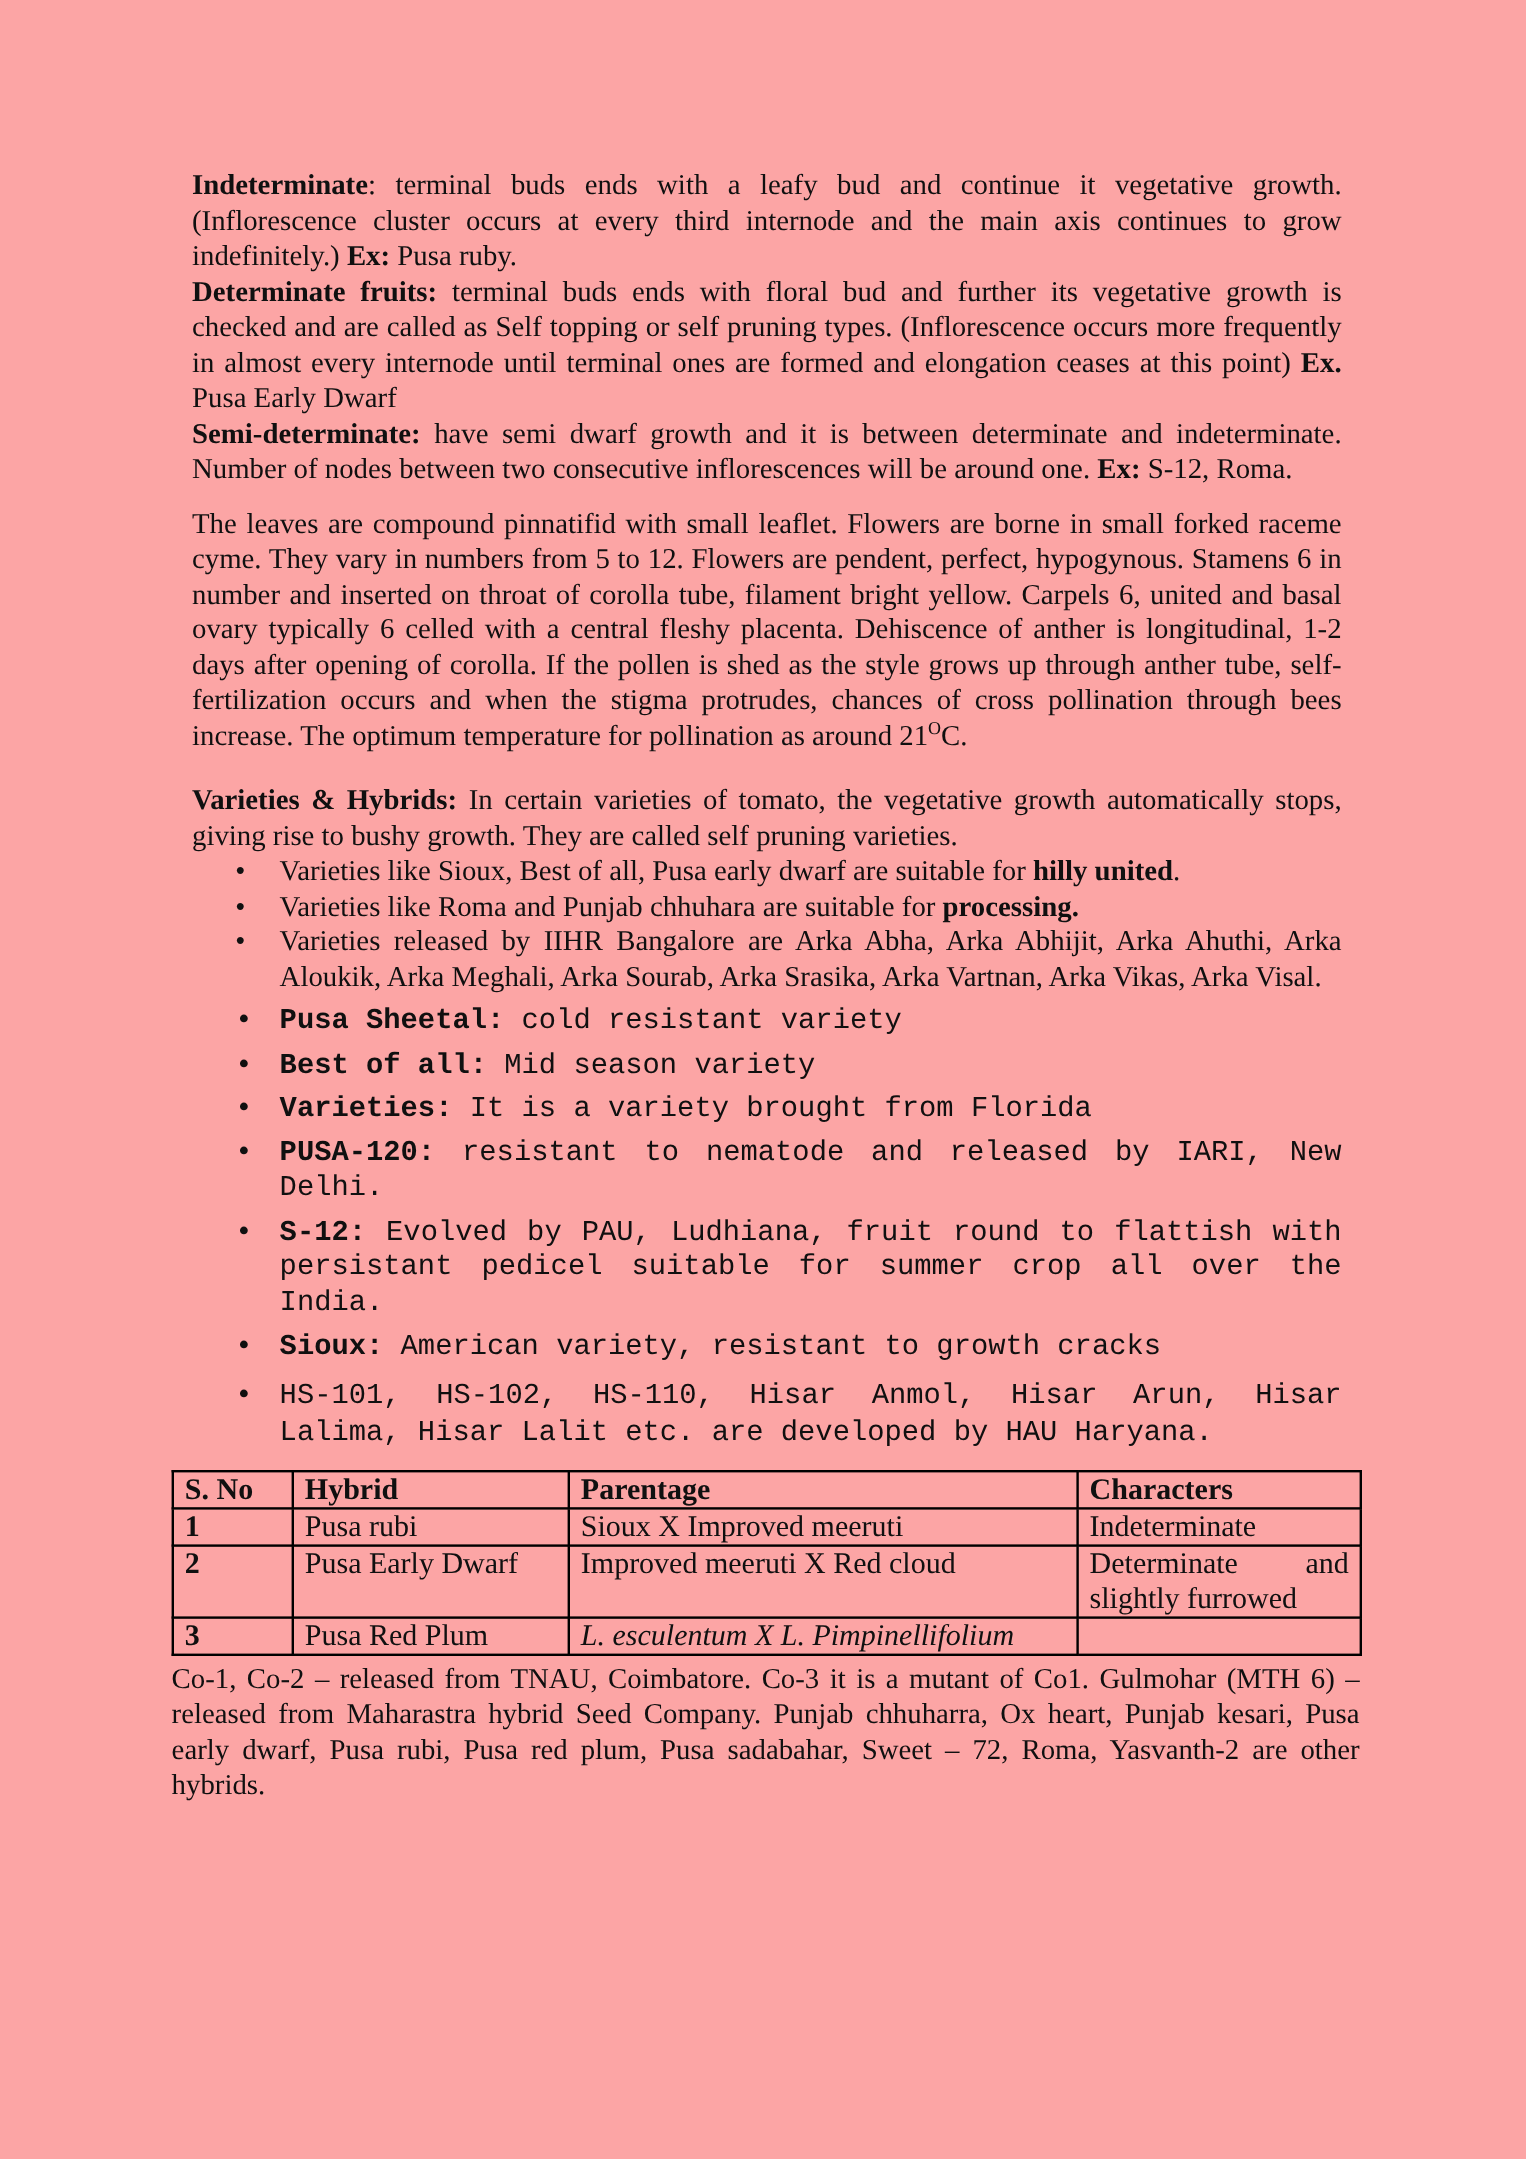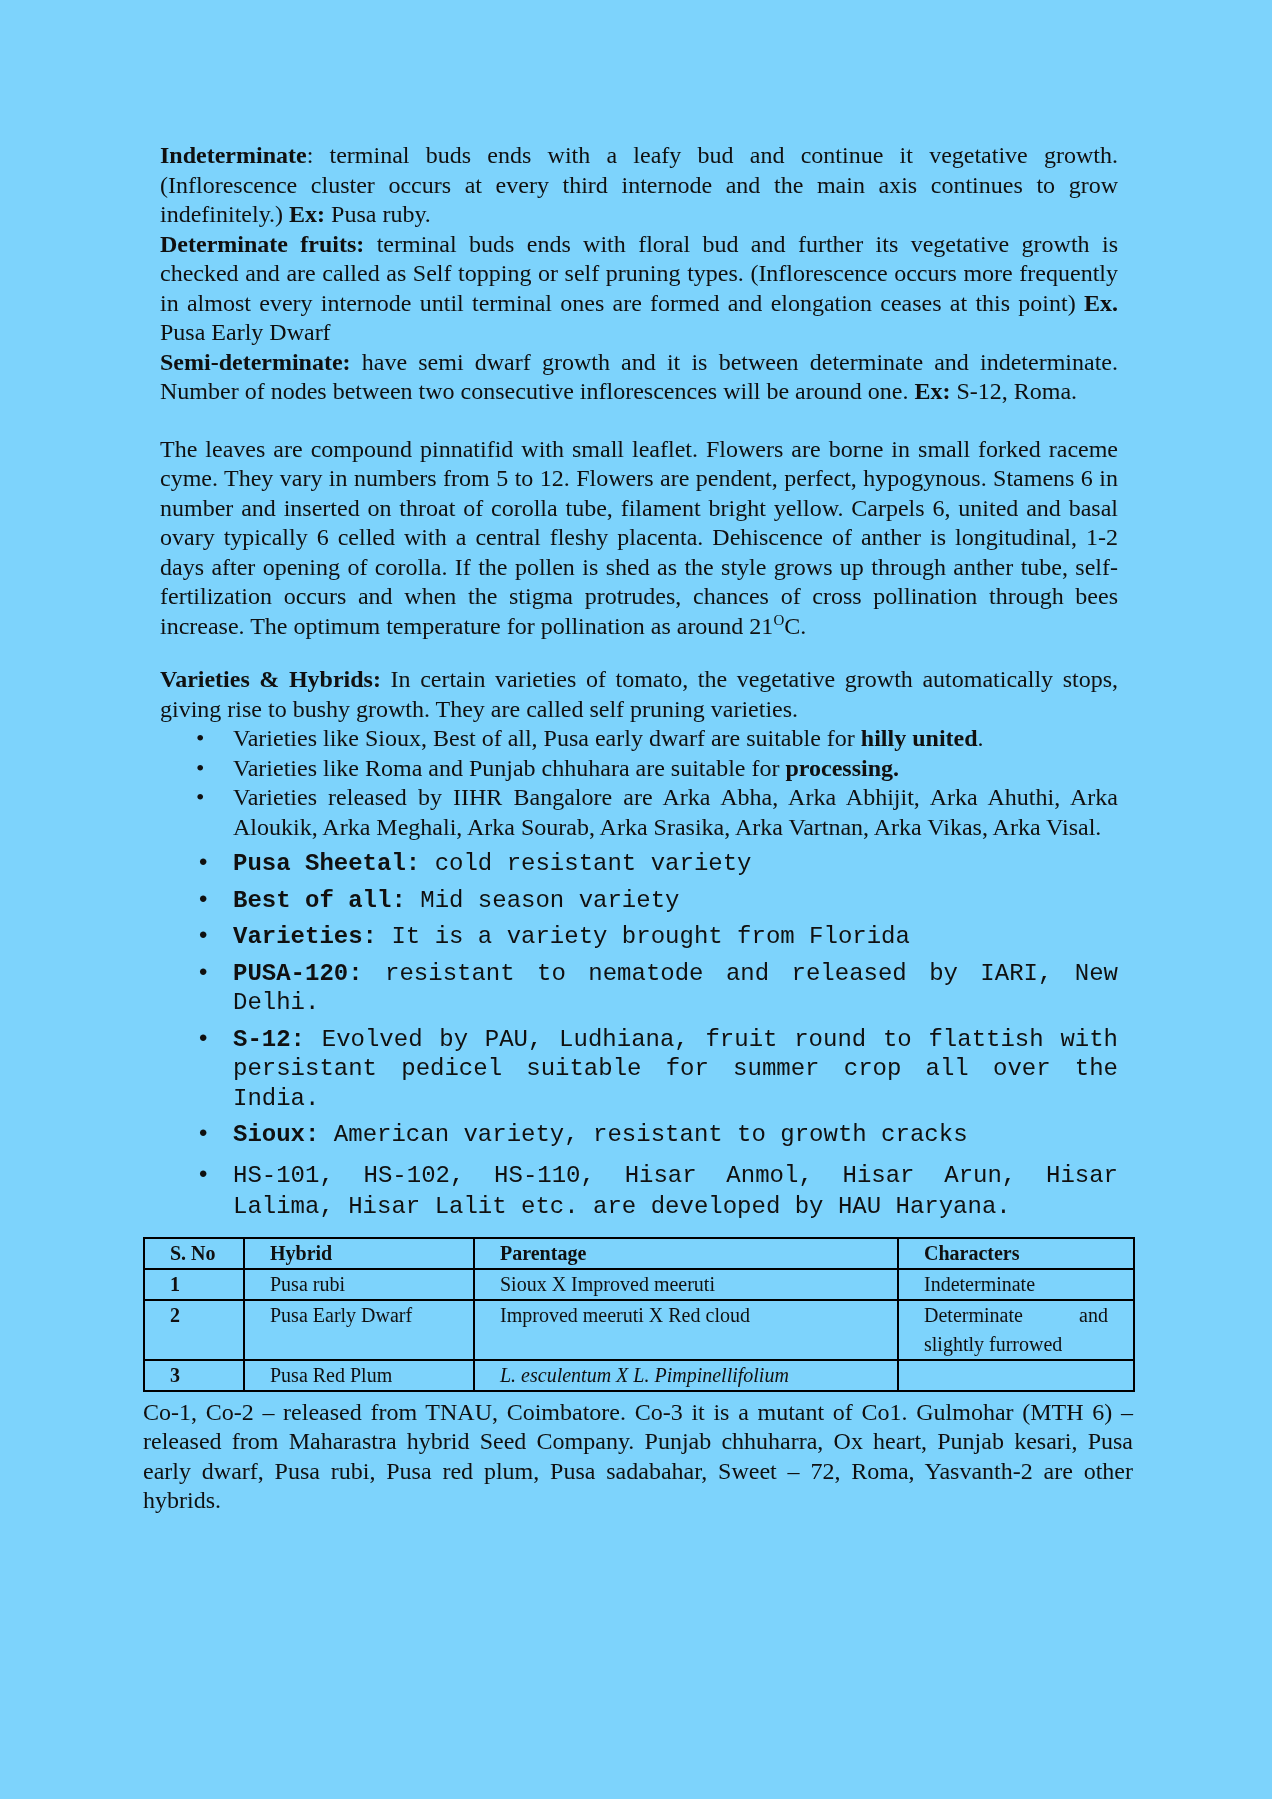--- a/index.html
+++ b/index.html
@@ -1,37 +1,37 @@
 <!DOCTYPE html>
 <html><head>
 <meta charset="utf-8">
 <style>
   html, body { margin:0; padding:0; background:#e8e8e8; }
   .page {
     position:relative;
     width:1272px;
     height:1799px;
-    background:#7dd3fc;
+    background:#fca5a5;
     font-family:"Liberation Serif", serif;
     color:#101010;
     overflow:hidden;
   }
   .content {
     position:absolute;
     left:160px;
     top:141px;
     width:958px;
     font-size:24px;
     line-height:29.5px;
   }
   p { margin:0; text-align:justify; }
   .b { font-weight:bold; }
   .it { font-style:italic; }
   sup { font-size:15px; line-height:0; vertical-align:super; }
-  .mt30 { margin-top:28px;font-family:Liberation Serif, serif; }
+  .mt30 { margin-top:16px;font-family:Liberation Serif, serif; }
   .mt24 { margin-top:24px; }
   ul.bullets { margin:0; padding:0; list-style:none; }
   ul.bullets li {
     position:relative;
     padding-left:73px;
     text-align:justify;
     line-height:29.5px;
   }
   ul.bullets li::before {
     content:"\2022";
@@ -43,23 +43,23 @@
   ul.bullets li.sp { margin-top:7px;font-family:Liberation Mono, monospace; }
   ul.bullets li.wide { margin-top:10px; line-height:31.5px; }
   .table-block { margin-left:-17px; width:990px; margin-top:14px; }
   table.hybrids {
     border-collapse:collapse;
     width:990px;
     table-layout:fixed;
   }
   table.hybrids th, table.hybrids td {
     border:2px solid #000000;
-    padding:0 25px;
+    padding:0 9px;
     vertical-align:top;
-    font-size:20px;
+    font-size:25px;
     line-height:29px;
     overflow:hidden;
   }
   table.hybrids th { text-align:left; font-weight:bold; }
   td.just { text-align:justify; }
   .col-sno { width:100px; }
   .col-hybrid { width:230px; }
   .col-parentage { width:424px; }
   .col-characters { width:236px; }
   .row-tall td { height:57px; }

